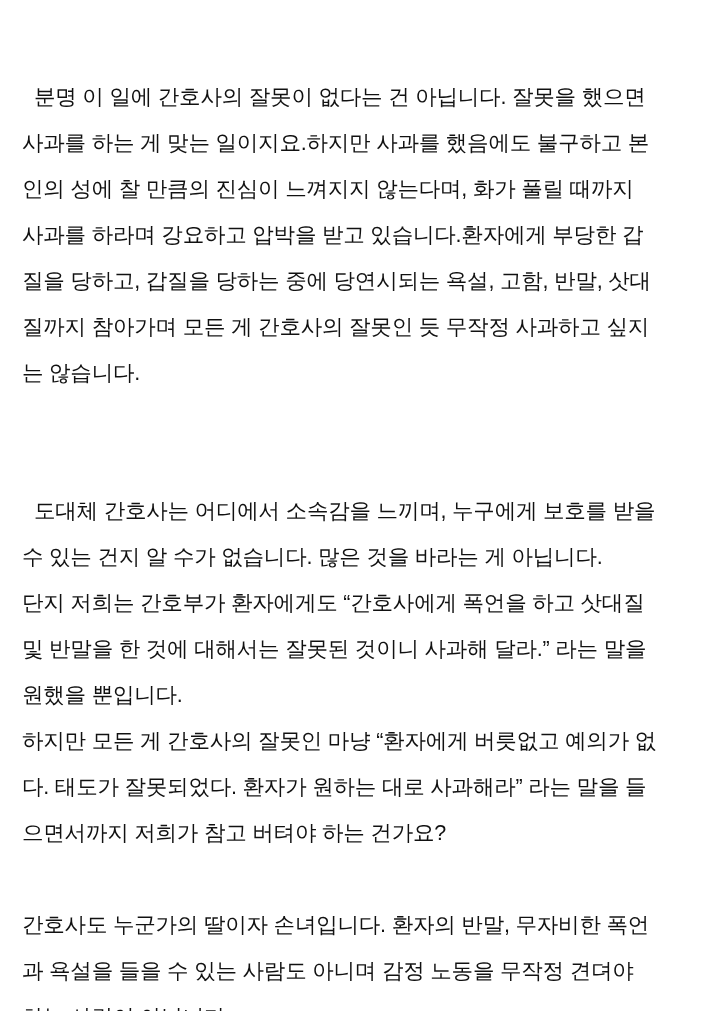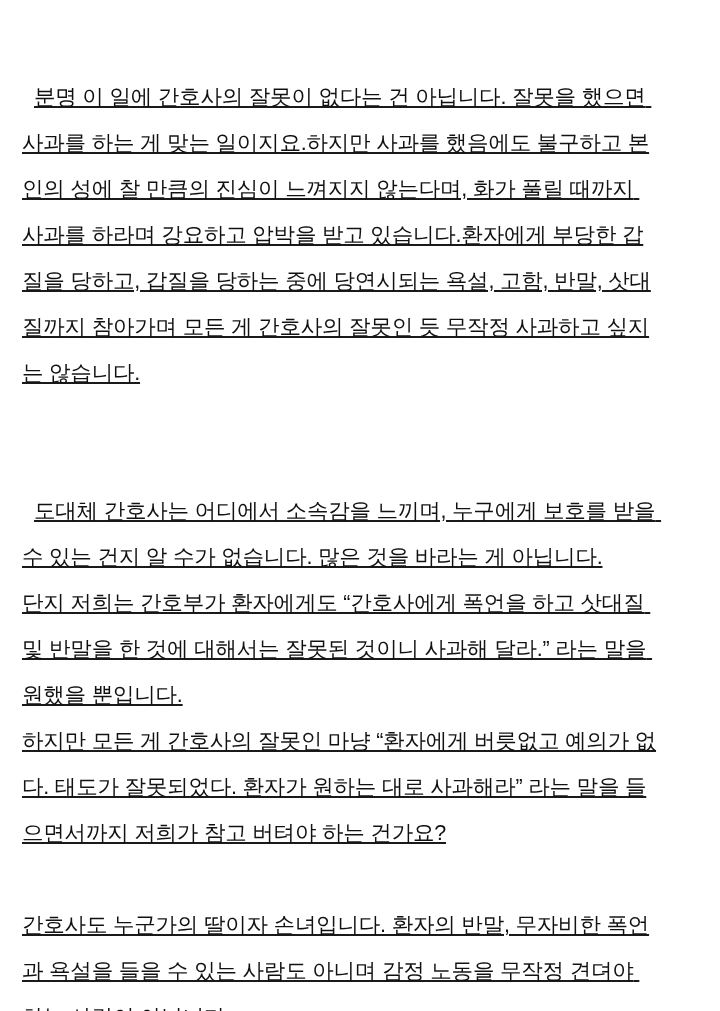--- a/index.html
+++ b/index.html
@@ -14,21 +14,20 @@
     font-family: "Liberation Sans", "DejaVu Sans", sans-serif;
     color: #1a1a1a;
     overflow: hidden;
   }
   .page {
     width: 696px;
     height: 1011px;
     box-sizing: border-box;
     padding: 74px 36px 0 22px;
     background: #ffffff;
-    text-decoration: underline;
   }
   .doc-body {
     display: block;
   }
   .para {
     font-size: 21.5px;
     line-height: 46px;
     letter-spacing: -0.2px;
     color: #111111;
     margin: 0;

